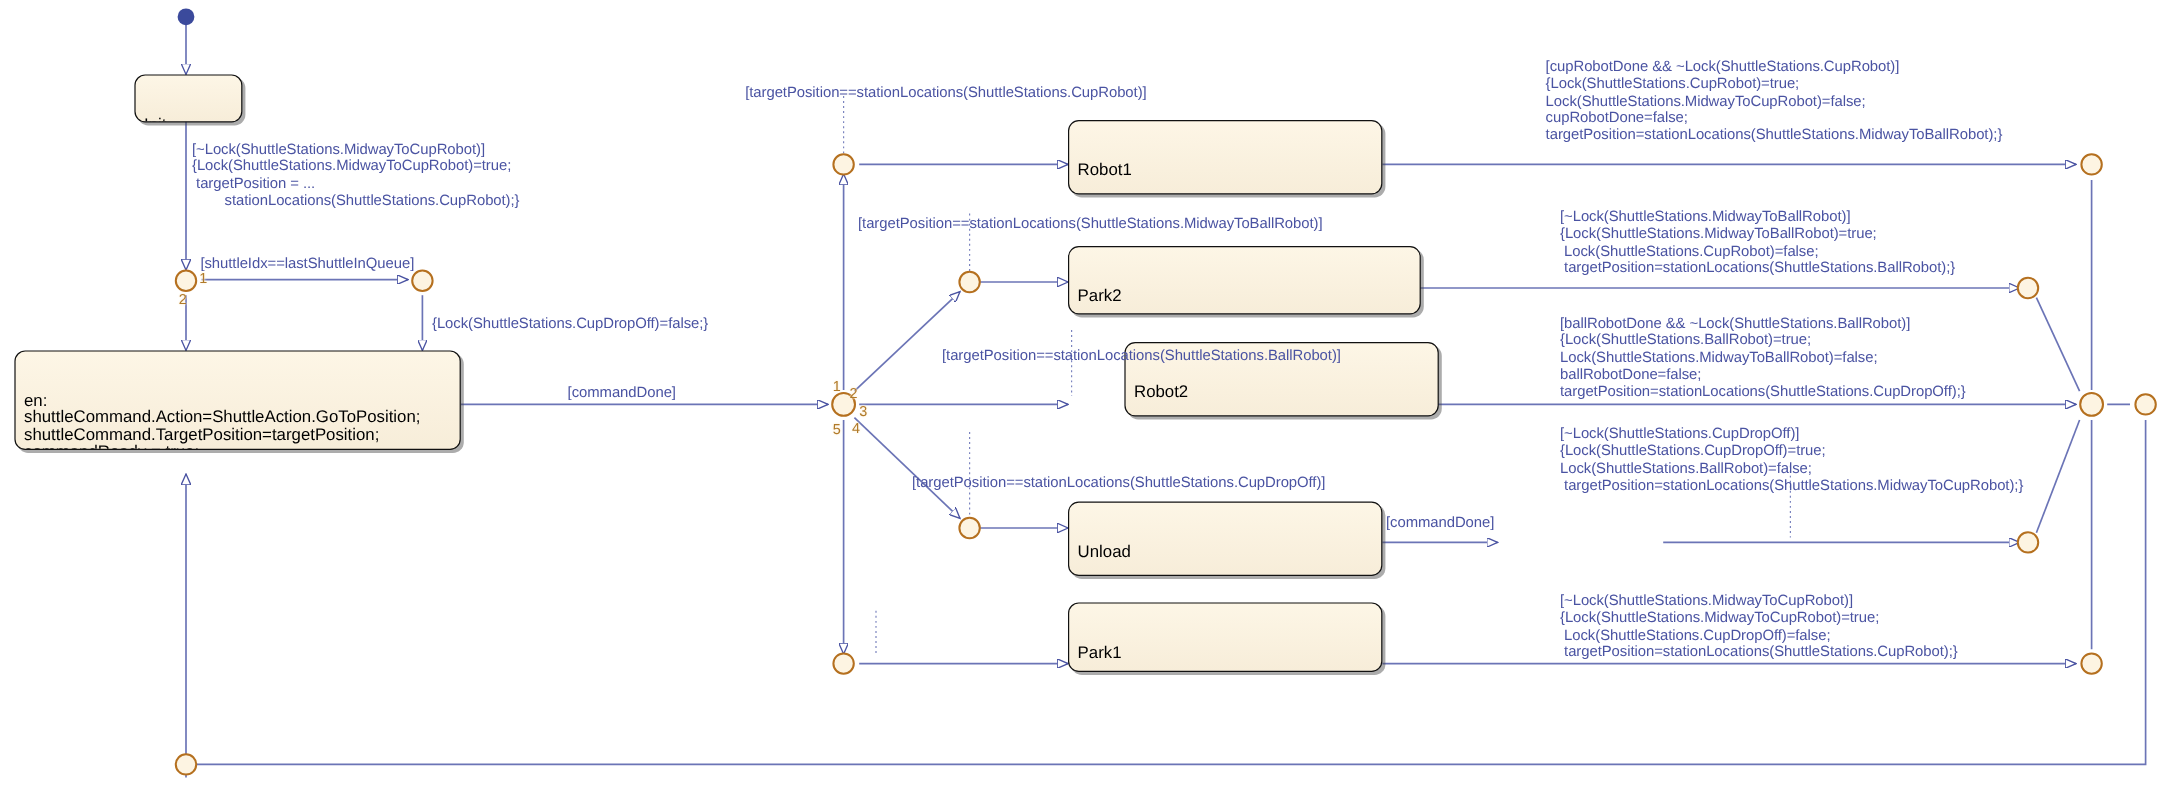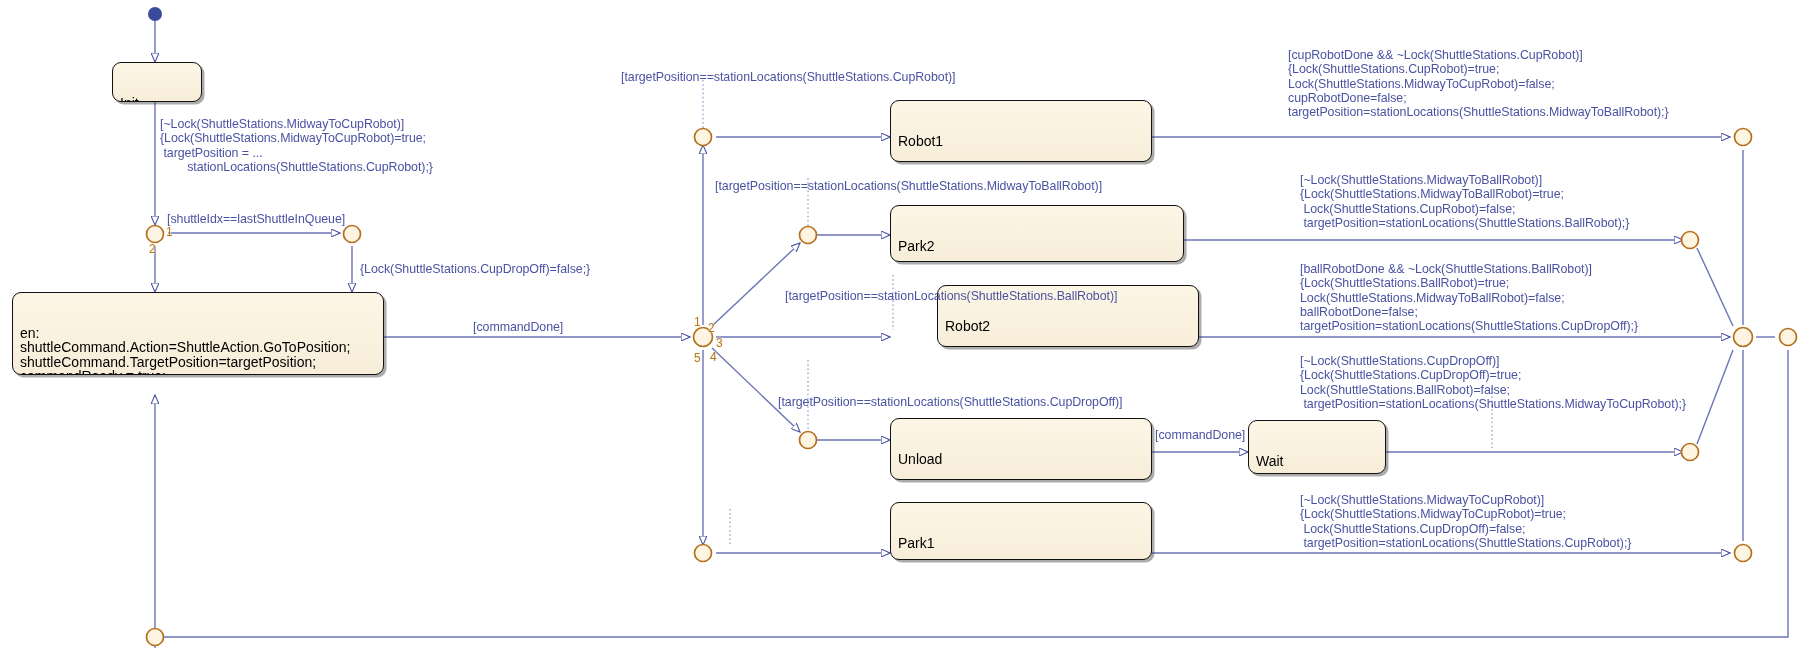--- a/index.html
+++ b/index.html
@@ -171,23 +171,20 @@
   <div class="state" style="left:890px; top:285px; width:262px; height:62px;margin-left:47px;">
     <span class="nm">Robot2</span>
     
   </div>
 
   <div class="state" style="left:890px; top:418px; width:262px; height:62px;">
     <span class="nm">Unload</span>
     
   </div>
 
-  <div class="state" style="left:1248px; top:420px; width:138px; height:54px;">
-    <span class="nm">Wait</span>
-  </div>
 
   <div class="state" style="left:890px; top:502px; width:262px; height:58px;">
     <span class="nm">Park1</span>
   </div>
 
   <div class="lbl" style="left:160px; top:117px;">[~Lock(ShuttleStations.MidwayToCupRobot)]
 {Lock(ShuttleStations.MidwayToCupRobot)=true;
  targetPosition = ...
         stationLocations(ShuttleStations.CupRobot);}</div>
 
@@ -196,21 +193,21 @@
   <div class="lbl" style="left:360px; top:262px;">{Lock(ShuttleStations.CupDropOff)=false;}</div>
 
   <div class="lbl" style="left:473px; top:320px;">[commandDone]</div>
 
   <div class="lbl" style="left:621px; top:70px;">[targetPosition==stationLocations(ShuttleStations.CupRobot)]</div>
 
   <div class="lbl" style="left:785px; top:289px;">[targetPosition==stationLocations(ShuttleStations.BallRobot)]</div>
 
   <div class="lbl" style="left:715px; top:179px;">[targetPosition==stationLocations(ShuttleStations.MidwayToBallRobot)]</div>
 
-  <div class="lbl" style="left:778px; top:395px;">[targetPosition==stationLocations(ShuttleStations.CupDropOff)]</div>
+  <div class="lbl" style="left:760px; top:395px;">[targetPosition==stationLocations(ShuttleStations.CupDropOff)]</div>
 
 
   <div class="lbl" style="left:1288px; top:48px;">[cupRobotDone &amp;&amp; ~Lock(ShuttleStations.CupRobot)]
 {Lock(ShuttleStations.CupRobot)=true;
 Lock(ShuttleStations.MidwayToCupRobot)=false;
 cupRobotDone=false;
 targetPosition=stationLocations(ShuttleStations.MidwayToBallRobot);}</div>
 
   <div class="lbl" style="left:1300px; top:173px;">[~Lock(ShuttleStations.MidwayToBallRobot)]
 {Lock(ShuttleStations.MidwayToBallRobot)=true;

